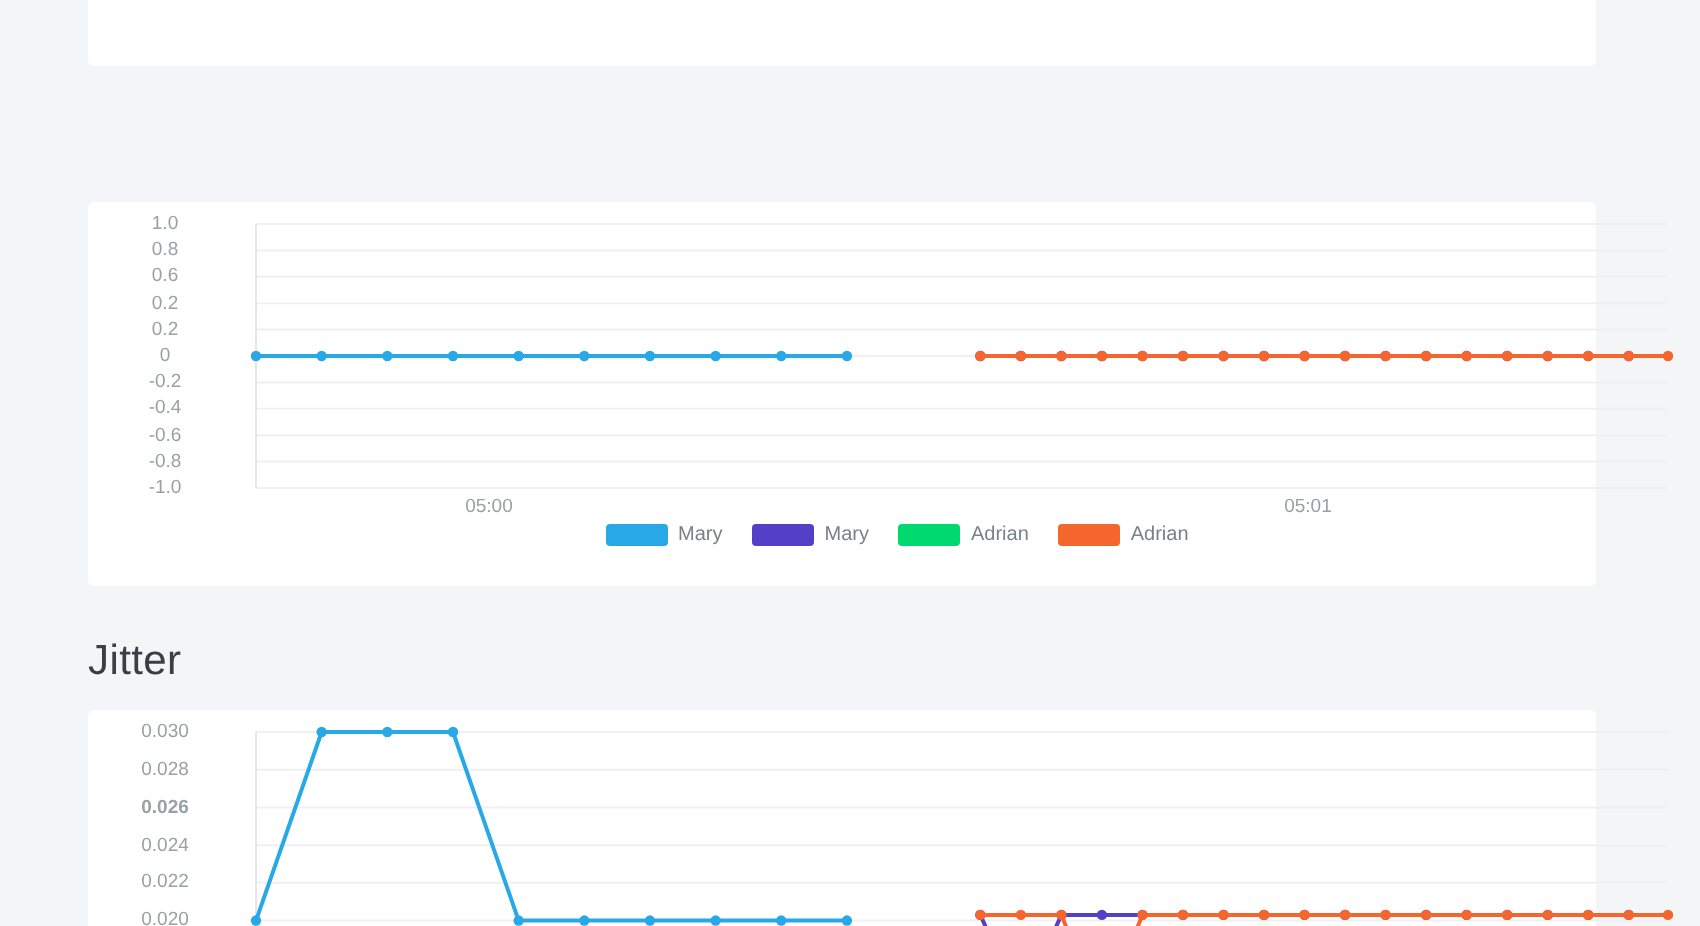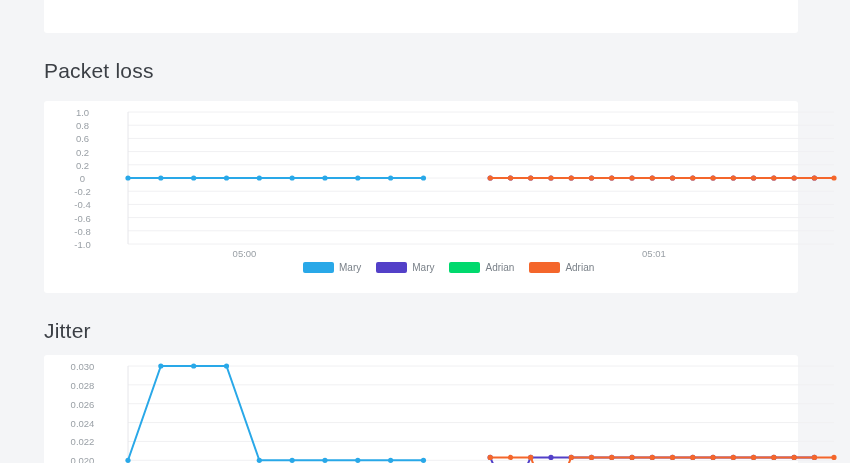--- a/index.html
+++ b/index.html
@@ -71,21 +71,20 @@
 </style>
 </head>
 <body>
 
 <div class="page">
 
   <div class="card" id="card-top">
     
   </div>
 
-  <div class="section-title" id="title-packet">Packet loss</div>
 
   <div class="card" id="card-packet">
     <div class="plot" id="plot-packet">
         <div class="axis-label" style="left: 0px; width: 77px; top: 11px;">1.0</div>
         <div class="axis-label" style="left: 0px; width: 77px; top: 24.2px;">0.8</div>
         <div class="axis-label" style="left: 0px; width: 77px; top: 37.4px;">0.6</div>
         <div class="axis-label" style="left: 0px; width: 77px; top: 50.6px;">0.2</div>
         <div class="axis-label" style="left: 0px; width: 77px; top: 63.8px;">0.2</div>
         <div class="axis-label" style="left: 0px; width: 77px; top: 77px;">0</div>
         <div class="axis-label" style="left: 0px; width: 77px; top: 90.2px;">-0.2</div>
@@ -177,21 +176,21 @@
         </div>
       </div>
   </div>
 
   <div class="section-title" id="title-jitter">Jitter</div>
 
   <div class="card" id="card-jitter">
     <div class="plot" id="plot-jitter">
         <div class="axis-label" style="left: 0px; width: 77px; top: 11px;">0.030</div>
         <div class="axis-label" style="left: 0px; width: 77px; top: 29.8571px;">0.028</div>
-        <div class="axis-label" style="left: 0px; width: 77px; top: 48.7143px;">0.026</div>
+        <div class="axis-label" style="left: 0px; width: 77px; top: 48.7143px; font-weight: bold;">0.026</div>
         <div class="axis-label" style="left: 0px; width: 77px; top: 67.5714px;">0.024</div>
         <div class="axis-label" style="left: 0px; width: 77px; top: 86.4286px;">0.022</div>
         <div class="axis-label" style="left: 0px; width: 77px; top: 105.286px;">0.020</div>
         <svg class="grid-svg" width="754" height="140">
           <line x1="84" x2="790" y1="11" y2="11" stroke="#f0f0f2" stroke-width="1"></line>
           <line x1="84" x2="790" y1="29.85714285714284" y2="29.85714285714284" stroke="#f0f0f2" stroke-width="1"></line>
           <line x1="84" x2="790" y1="48.71428571428572" y2="48.71428571428572" stroke="#f0f0f2" stroke-width="1"></line>
           <line x1="84" x2="790" y1="67.57142857142856" y2="67.57142857142856" stroke="#f0f0f2" stroke-width="1"></line>
           <line x1="84" x2="790" y1="86.42857142857144" y2="86.42857142857144" stroke="#f0f0f2" stroke-width="1"></line>
           <line x1="84" x2="790" y1="105.28571428571429" y2="105.28571428571429" stroke="#f0f0f2" stroke-width="1"></line>

